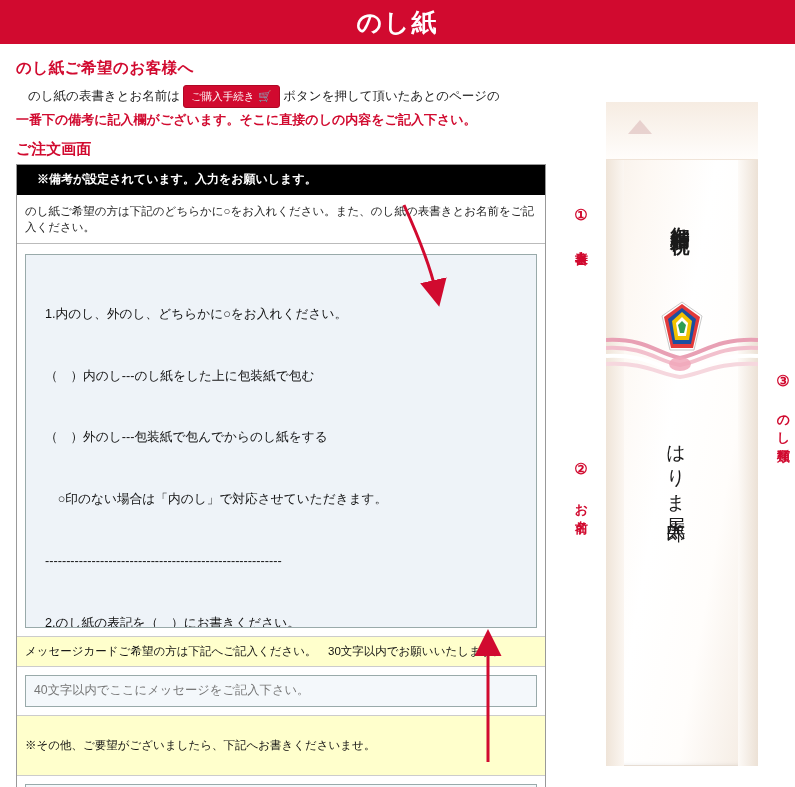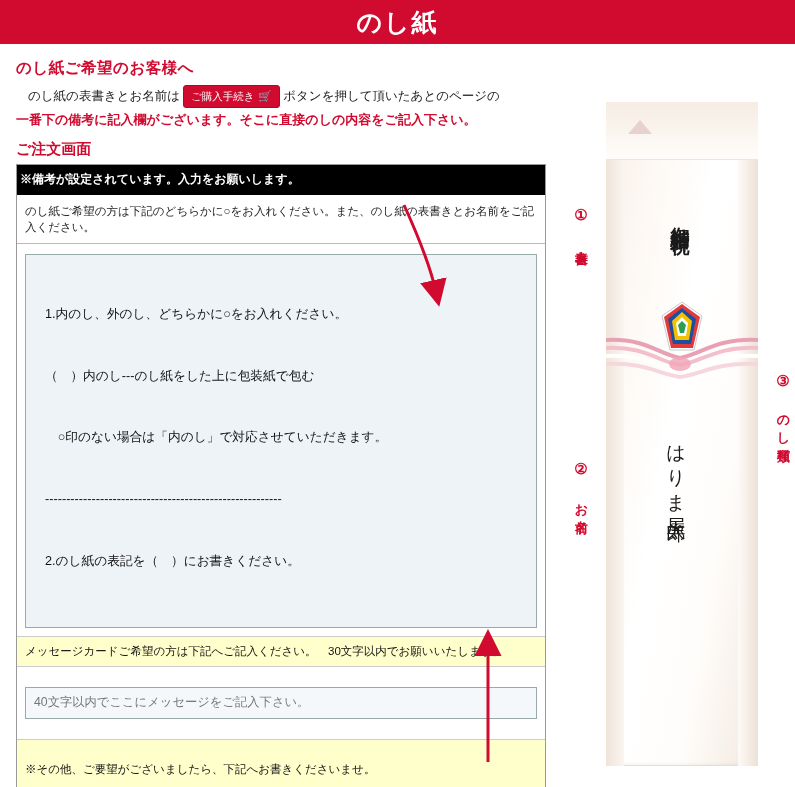--- a/index.html
+++ b/index.html
@@ -91,21 +91,21 @@
   .order-panel {
     width: 530px;
     border: 1px solid #999;
     background: #fff;
   }
   .notice-bar {
     background: #000;
     color: #fff;
     font-size: 12px;
     font-weight: bold;
-    padding: 6px 3px;
+    padding: 6px 20px;
     border-bottom: 1px solid #000;
   }
   .instruction-row {
     font-size: 11.5px;
     color: #222;
     padding: 8px 8px;
     border-bottom: 1px solid #bbb;
     line-height: 1.4;
   }
   .textarea-box {
@@ -123,21 +123,21 @@
   .ta-line { white-space: pre-wrap; }
   .msg-bar {
     background: #ffffcc;
     border-top: 1px solid #ccc;
     border-bottom: 1px solid #ccc;
     font-size: 11.5px;
     padding: 7px 8px;
     color: #111;
   }
   .msg-input {
-    margin: 20px 8px;
+    margin: 8px 8px;
     border: 1px solid #9aa;
     background: #f4f8fb;
     height: 32px;
     display: flex;
     align-items: center;
     padding: 0 8px;
     font-size: 12.3px;
     color: #777;
   }
   .other-bar {
@@ -262,20 +262,21 @@
 
     <div class="section-title">ご注文画面</div>
 
     <div class="order-panel">
       <div class="notice-bar">※備考が設定されています。入力をお願いします。</div>
       <div class="instruction-row">のし紙ご希望の方は下記のどちらかに○をお入れください。また、のし紙の表書きとお名前をご記入ください。</div>
 
       <div class="textarea-box">
         <div class="ta-line">1.内のし、外のし、どちらかに○をお入れください。</div>
         <div class="ta-line">（　）内のし---のし紙をした上に包装紙で包む</div>
+        <div class="ta-line">（　）外のし---包装紙で包んでからのし紙をする</div>
         <div class="ta-line">　○印のない場合は「内のし」で対応させていただきます。</div>
         <div class="ta-line">--------------------------------------------------------</div>
         <div class="ta-line">2.のし紙の表記を（　）にお書きください。</div>
         
         <div class="ta-line"></div>
         
         
         
         
         

